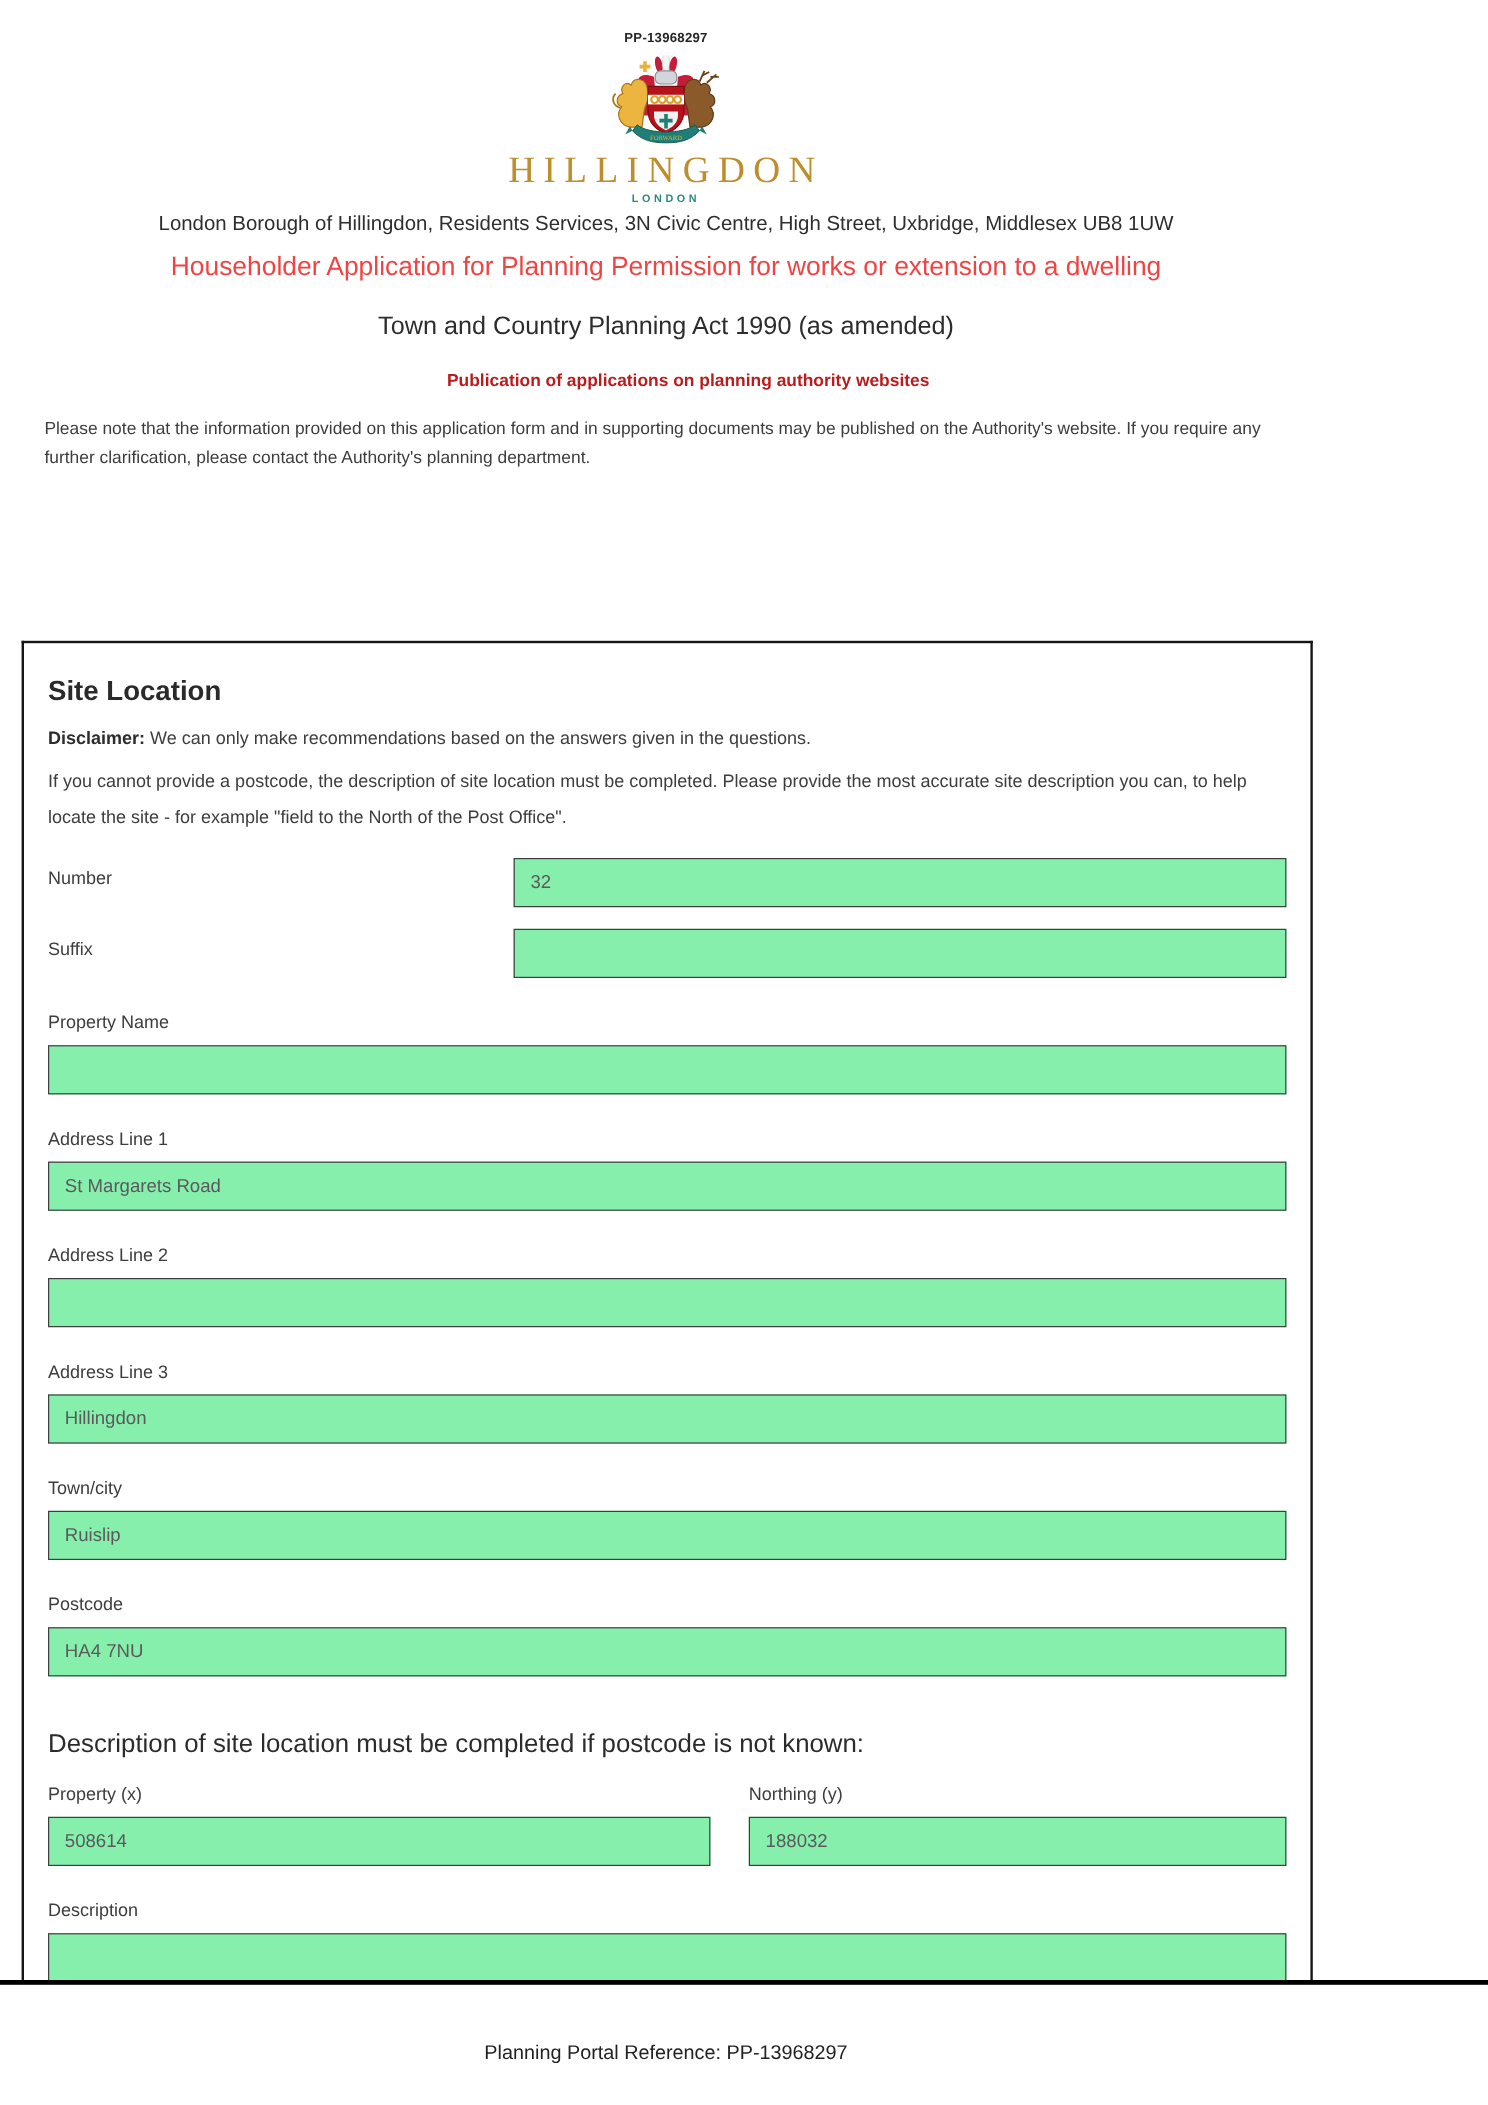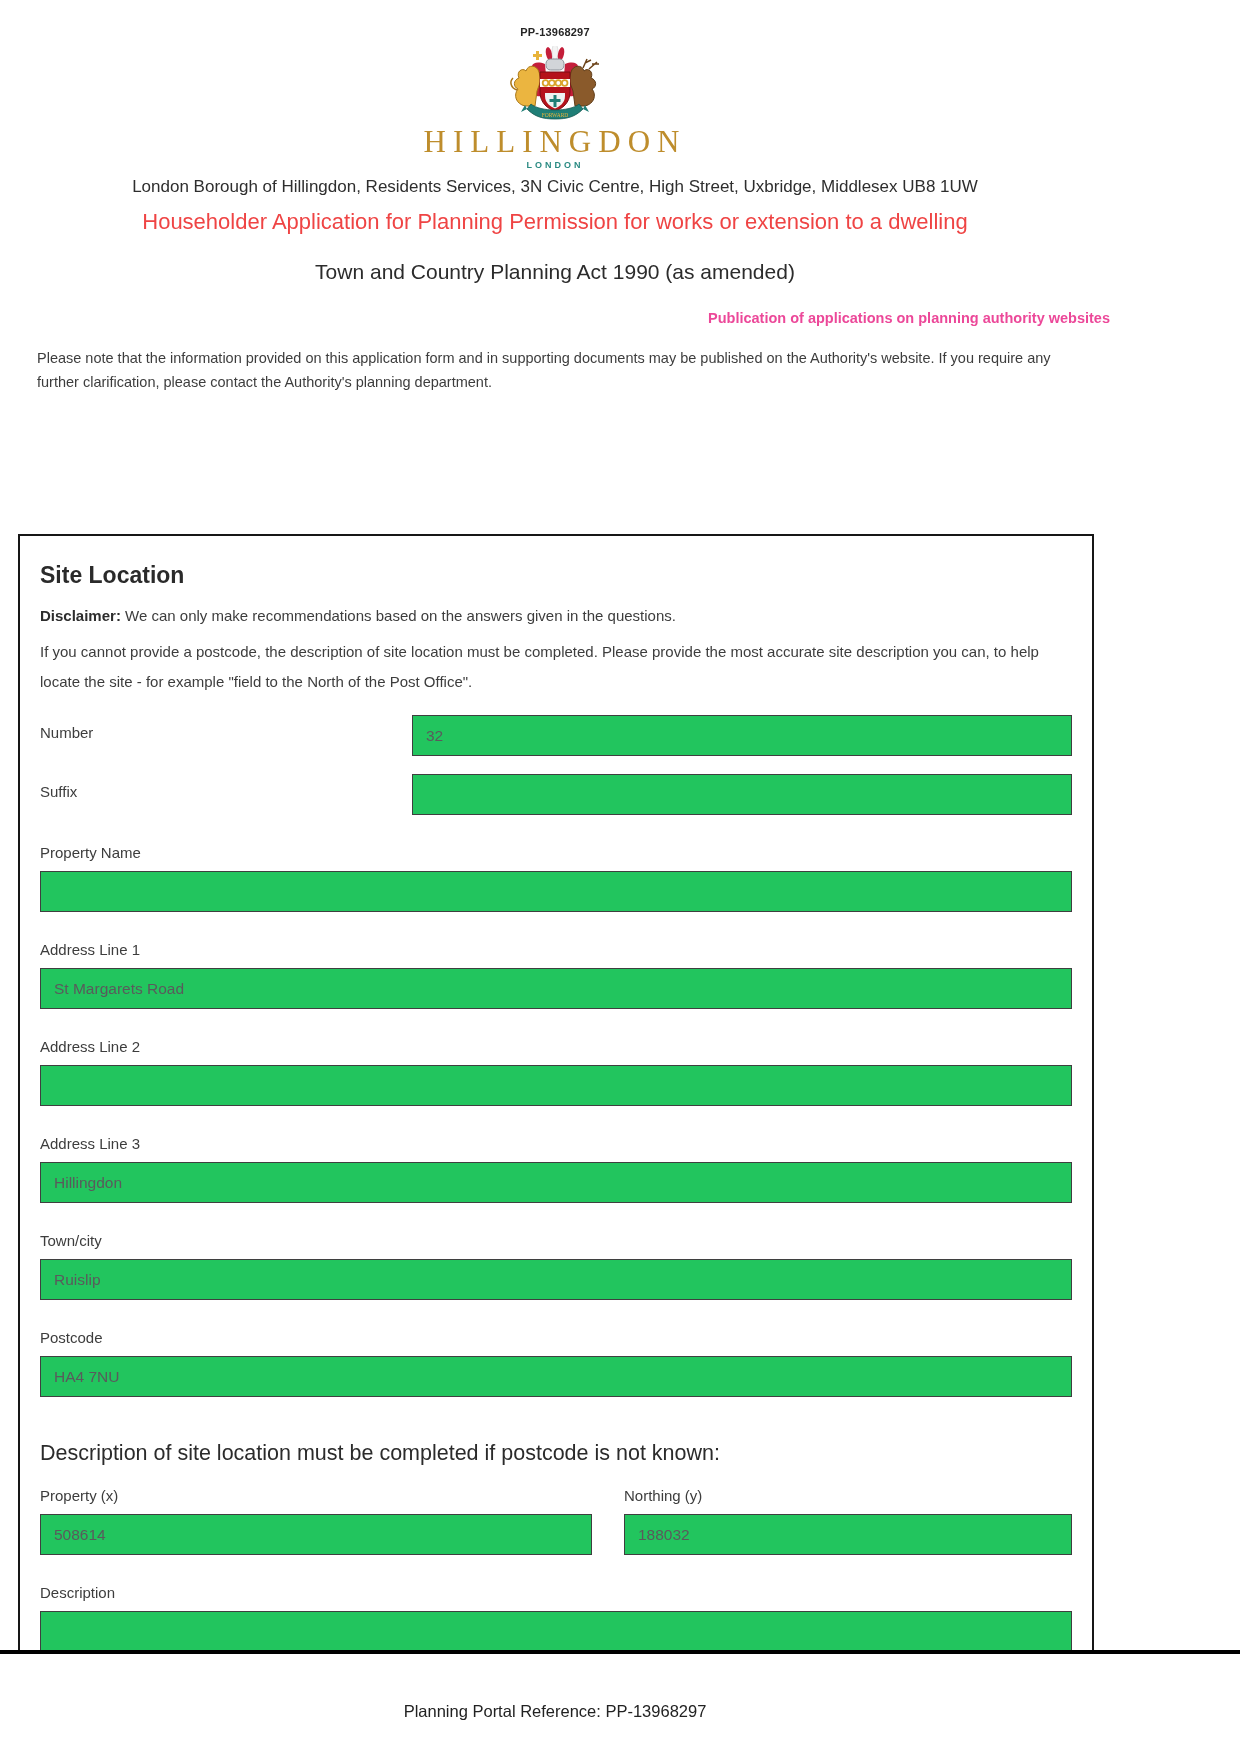--- a/index.html
+++ b/index.html
@@ -14,40 +14,40 @@
   .logotype {
     font-family:"Liberation Serif", serif; font-size:31px; line-height:32px;
     letter-spacing:7px; color:#BE8D2C; margin-top:0; font-weight:normal;
   }
   .logo-sub { font-size:9px; line-height:11px; font-weight:bold; letter-spacing:3px; color:#2A8A82; margin-top:2px; }
   .addr { font-size:17px; line-height:20px; color:#2e2e2e; margin-top:6px; }
   .contact { font-size:17px; line-height:20px; color:#2e2e2e; margin-top:4px; }
   .contact .web { margin-left:26px; }
   .form-title { font-size:22px; line-height:26px; color:#ef4444; margin-top:12px; font-weight:normal; }
   .act-title { font-size:21px; line-height:25px; color:#2c2c2c; margin-top:24px; font-weight:normal; }
-  .pub-heading { text-align:right; margin:25px 0 0 37px; font-size:14.5px; line-height:19px; font-weight:bold; color:#ec4899; }
+  .pub-heading { text-align:center; margin:25px 0 0 37px; font-size:14.5px; line-height:19px; font-weight:bold; color:#b91c1c; }
   .pub-body { text-align:left; margin:18px 0 0 37px; width:1030px; font-size:14.5px; line-height:24px; color:#3d3d3d; }
 
   .section-box {
     position:absolute; left:18px; top:534px; width:1076px; height:1116px;
     box-sizing:border-box; border:2px solid #161616; border-bottom:none;
     padding:0 20px; overflow:hidden; background:#fff;
   }
   .section-title { font-size:23px; line-height:27px; font-weight:bold; color:#2a2a2a; margin:26px 0 0 0; }
   .disclaimer { font-size:15px; line-height:19px; margin-top:17px; color:#3d3d3d; }
   .disclaimer b { color:#2d2d2d; }
   .instructions { font-size:15px; line-height:30px; margin-top:12px; color:#3d3d3d; width:1020px; }
 
   .lbl { font-size:15px; line-height:19px; color:#3d3d3d; display:block; }
   input.txt, textarea.txt {
     height:41px; box-sizing:border-box; border:1.5px solid #3f3f3f; border-radius:0;
-    background:#22c55e; font-family:"Liberation Sans", sans-serif; font-size:15.5px;
+    background:#86efac; font-family:"Liberation Sans", sans-serif; font-size:15.5px;
     color:#5a5a5c; padding:0 13px; outline:none;
   }
-  .inline-field { display:flex; align-items:flex-start; margin-top:18px; }
+  .inline-field { display:flex; align-items:flex-start; margin-top:18px;gap:16px; }
   .inline-field .lbl { width:372px; flex:0 0 372px; padding-top:8px; }
   .inline-field input.txt { flex:1; min-width:0; }
 
   .stacked { margin-top:28px; }
   .stacked input.txt, .stacked textarea.txt { display:block; width:100%; margin-top:9px; }
   textarea.txt { height:130px; resize:none; padding-top:10px; }
 
   .desc-heading { font-size:21.5px; line-height:25px; color:#2b2b2b; font-weight:normal; margin:44px 0 0 0; }
   .coord-row { display:flex; gap:32px; margin-top:20px; }
   .coord-e { width:552px; flex:0 0 552px; margin-top:0; }

